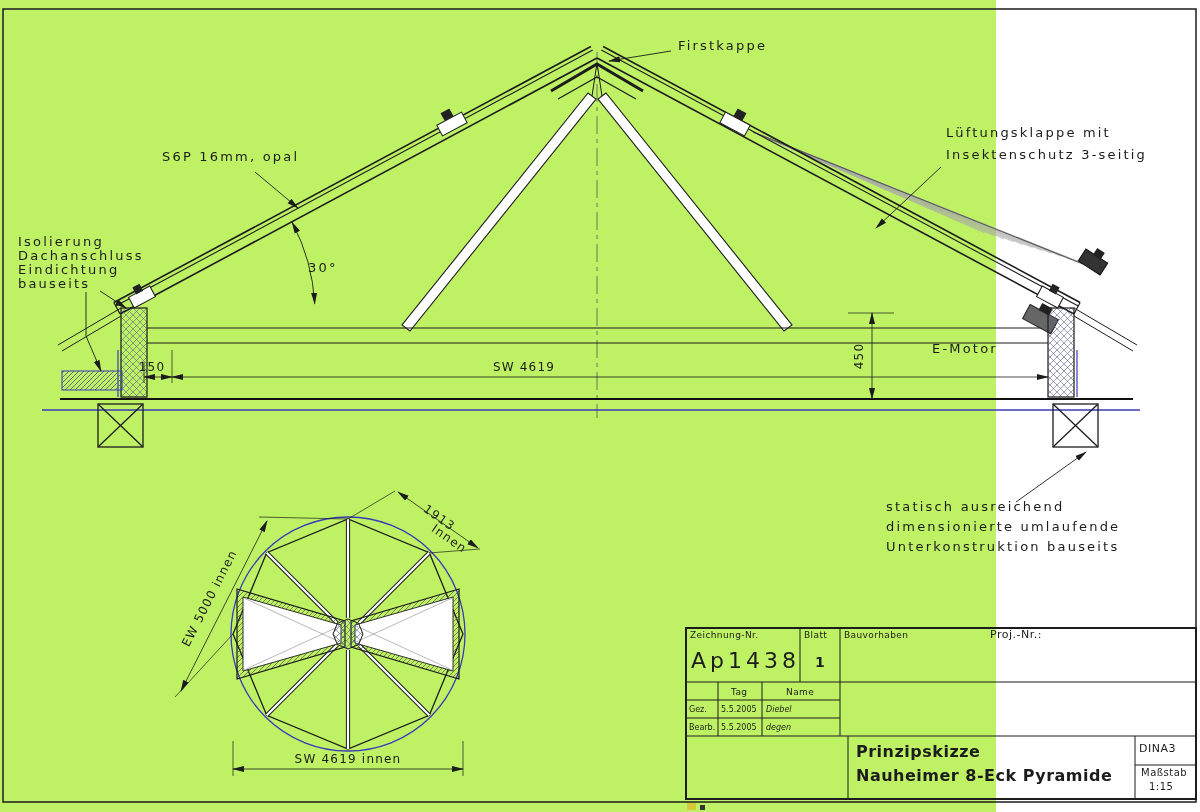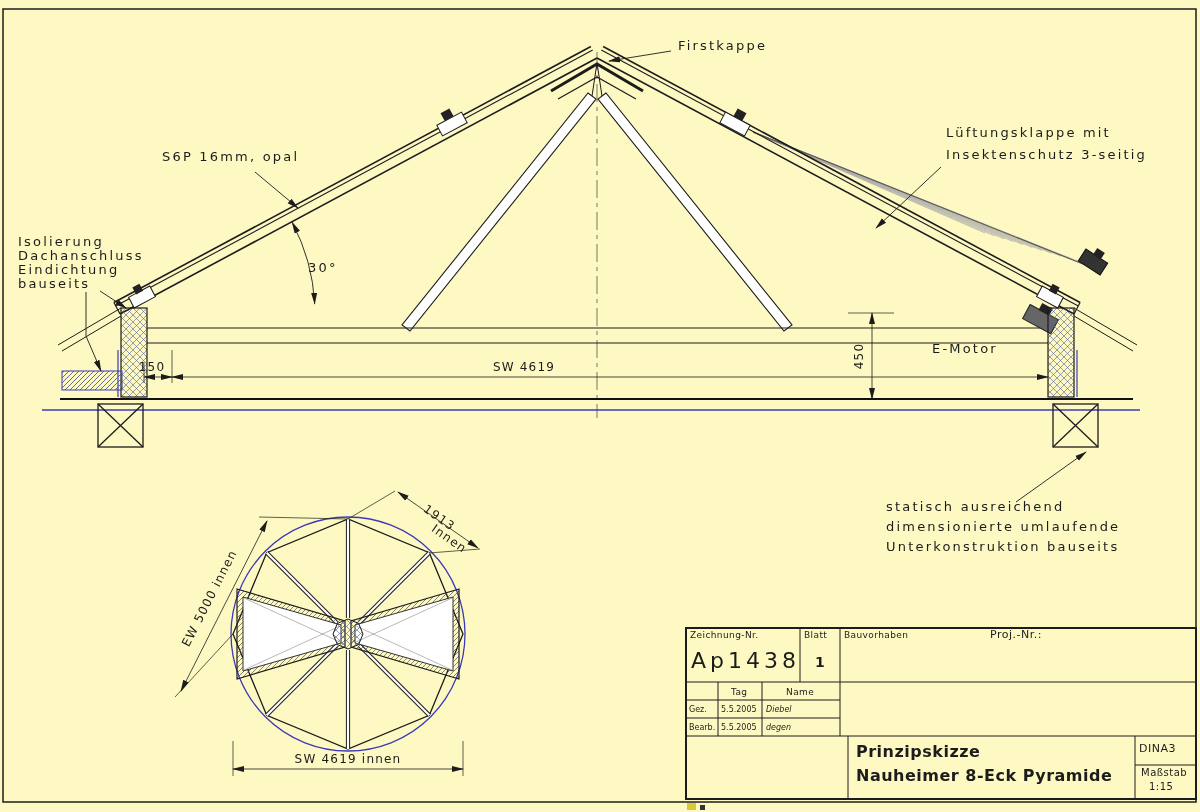--- a/index.html
+++ b/index.html
@@ -1,16 +1,16 @@
 <!DOCTYPE html>
 <html><head>
 <meta charset="utf-8">
 <style>
   html,body{margin:0;padding:0;background:#ffffff;}
-  .sheet{width:1200px;height:812px;position:relative;background:#fef9c3;}
+  .sheet{width:996px;height:812px;position:relative;background:#bef264;}
   svg{display:block;}
   text{fill:#1c1c1c;font-family:"DejaVu Sans",sans-serif;}
   .lbl{font-size:13px;letter-spacing:2.2px;}
   .dim{font-size:12px;letter-spacing:1.2px;}
   .mid{text-anchor:middle;}
   .tb-s{font-size:9px;letter-spacing:.4px;}
   .tb-t{font-size:8px;}
   .tb-it{font-size:8px;font-style:italic;}
   .tb-big{font-size:22px;letter-spacing:4px;}
   .tb-sheet{font-size:14px;font-weight:bold;}

